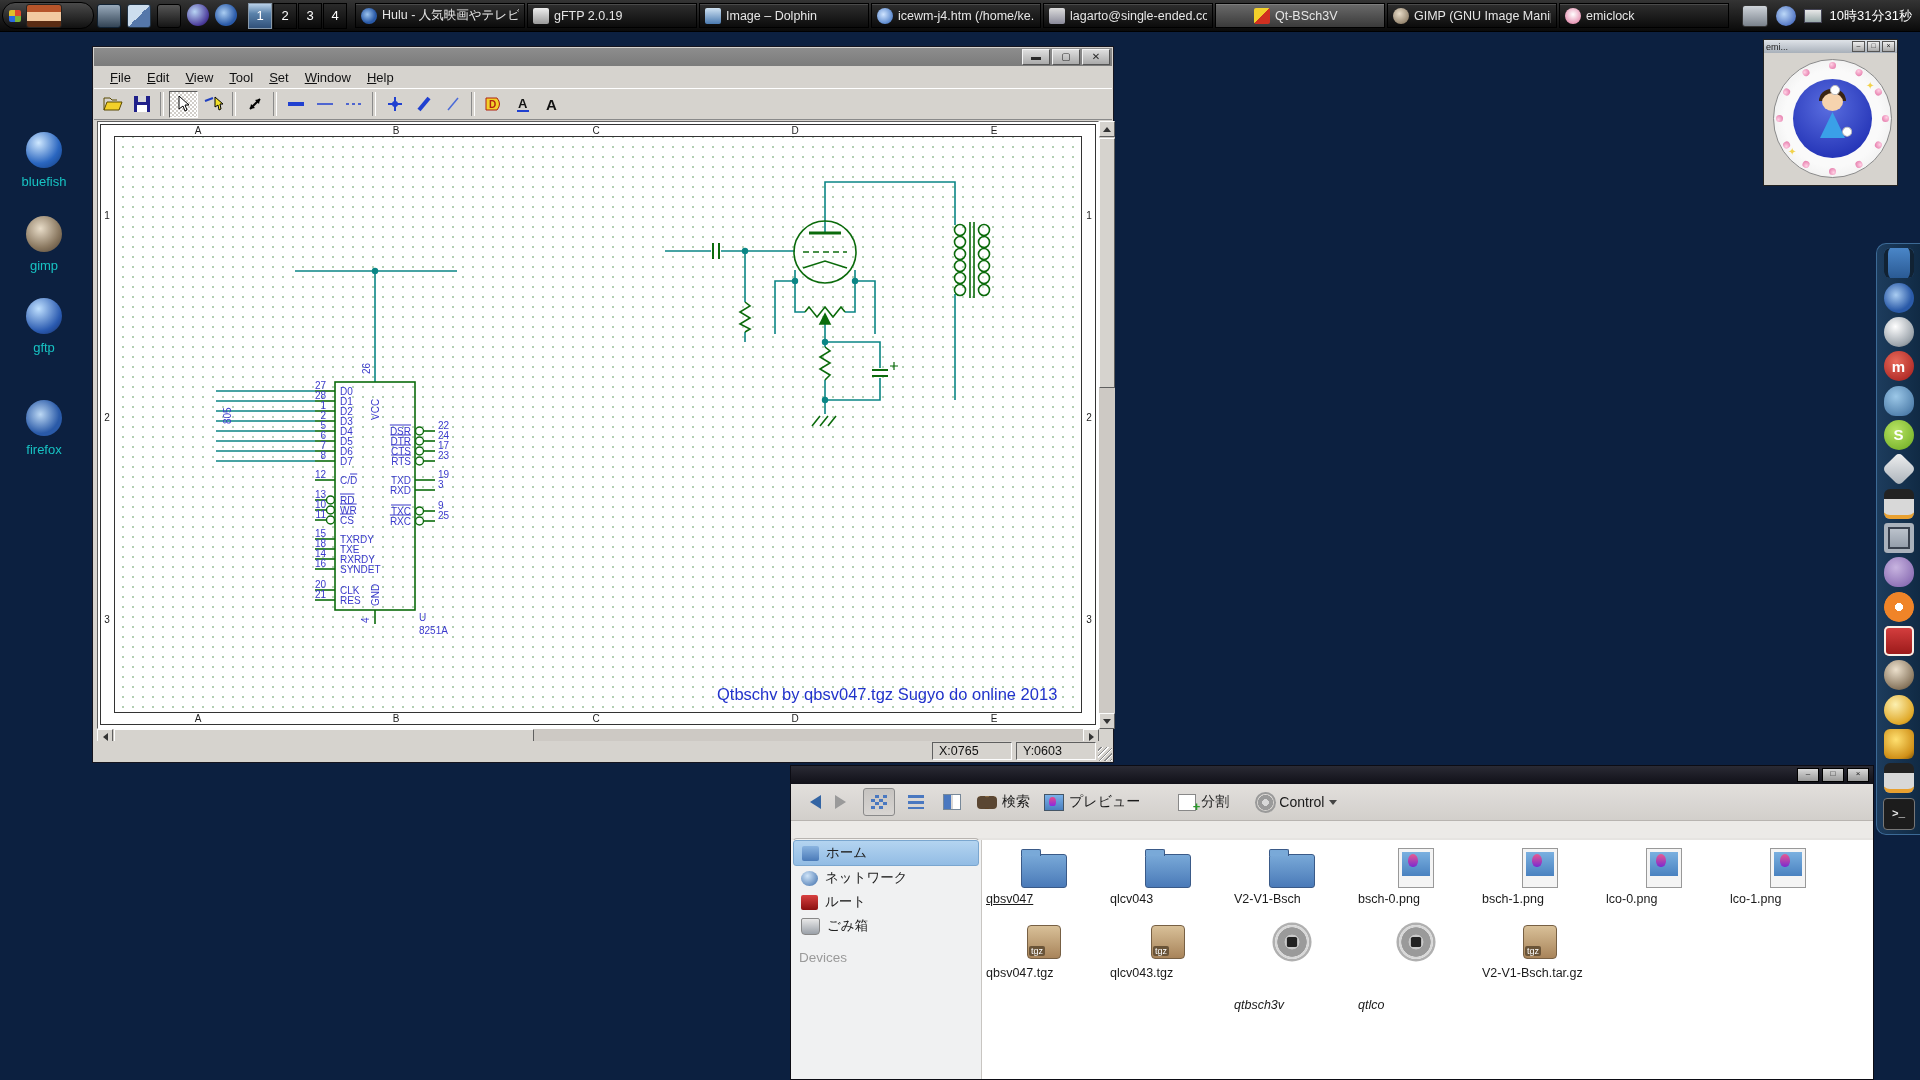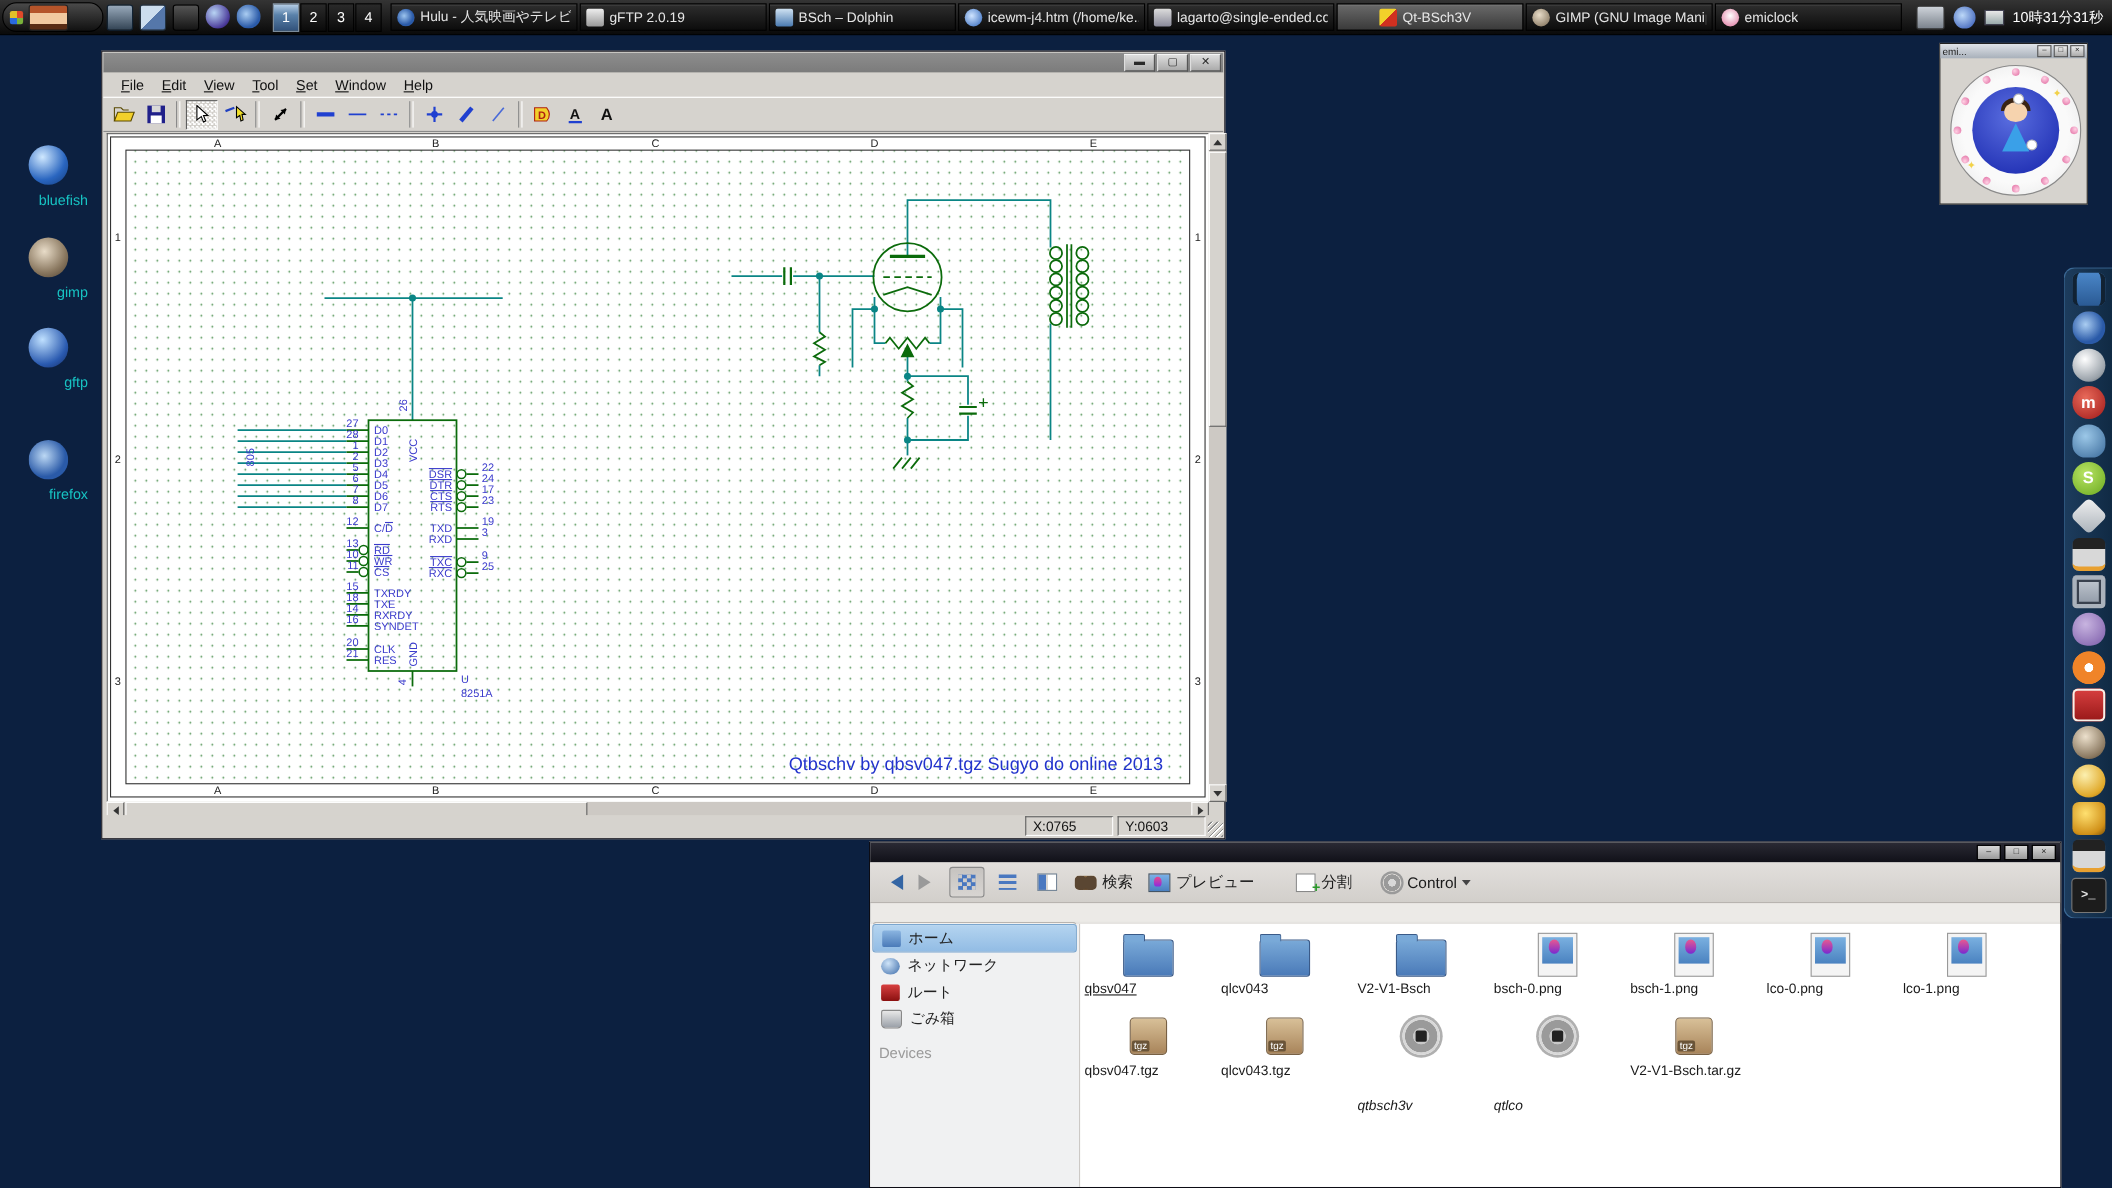--- a/index.html
+++ b/index.html
@@ -41,21 +41,21 @@
   .ti-bsch{background:linear-gradient(135deg,#f2d02a 50%,#d03020 50%);border-radius:2px;}
   .ti-gimp{background:radial-gradient(circle at 40% 35%,#e8dcc8,#77664f);border-radius:50%;}
   .ti-emiclock{background:radial-gradient(circle at 50% 40%,#fff,#e89ab8 70%);border-radius:50%;}
   #tray{margin-left:auto;display:flex;align-items:center;gap:8px;padding-right:8px;}
   .trayicon{width:24px;height:20px;border-radius:3px;}
   .tr-kbd{background:linear-gradient(#cfd4da,#7a828c);border:1px solid #333;}
   .tr-swirl{background:radial-gradient(circle at 40% 40%,#bcd8f8,#2a50b0);border-radius:50%;width:20px;}
   .tr-env{width:16px;height:12px;background:linear-gradient(#e8e8e8,#9aa);border:1px solid #445;}
   #clock{color:#fff;font-size:13px;white-space:nowrap;}
   
-  .desk-icon{position:absolute;width:72px;text-align:right;}
+  .desk-icon{position:absolute;width:72px;text-align:center;}
   .desk-icon .ic{width:36px;height:36px;margin:0 auto;border-radius:50%;}
   .desk-icon .dlabel{margin-top:6px;color:#17c3c3;font-size:13px;}
   .di-bluefish .ic{background:radial-gradient(circle at 35% 30%,#cfe8ff,#2a66c0 60%,#123a7a);}
   .di-gimp .ic{background:radial-gradient(circle at 40% 35%,#e8dcc8,#8a7860 60%,#4a3d2f);}
   .di-gftp .ic{background:radial-gradient(circle at 35% 30%,#bfe0ff,#2a5ab0 65%,#142a60);}
   .di-firefox .ic{background:radial-gradient(circle at 40% 40%,#bcd8f4,#2a5aa8 62%),radial-gradient(circle at 72% 28%,#f09a30,transparent 58%);}
   
   #bsch-window{position:absolute;left:92px;top:46px;width:1022px;height:717px;
     background:#d6d3ce;border:1px solid #15151f;box-sizing:border-box;z-index:10;}
   #bsch-titlebar{position:absolute;left:1px;top:1px;right:1px;height:18px;
@@ -788,21 +788,21 @@
         <div class="task">
           <div class="ticon ti-firefox"></div>
           <span class="lbl">Hulu - 人気映画やテレビ...</span>
         </div>
         <div class="task">
           <div class="ticon ti-gftp"></div>
           <span class="lbl">gFTP 2.0.19</span>
         </div>
         <div class="task">
           <div class="ticon ti-dolphin"></div>
-          <span class="lbl">BSch – Dolphin</span>
+          <span class="lbl">Image – Dolphin</span>
         </div>
         <div class="task">
           <div class="ticon ti-html"></div>
           <span class="lbl">icewm-j4.htm (/home/ke...</span>
         </div>
         <div class="task">
           <div class="ticon ti-mail"></div>
           <span class="lbl">lagarto@single-ended.co...</span>
         </div>
         <div class="task active">

